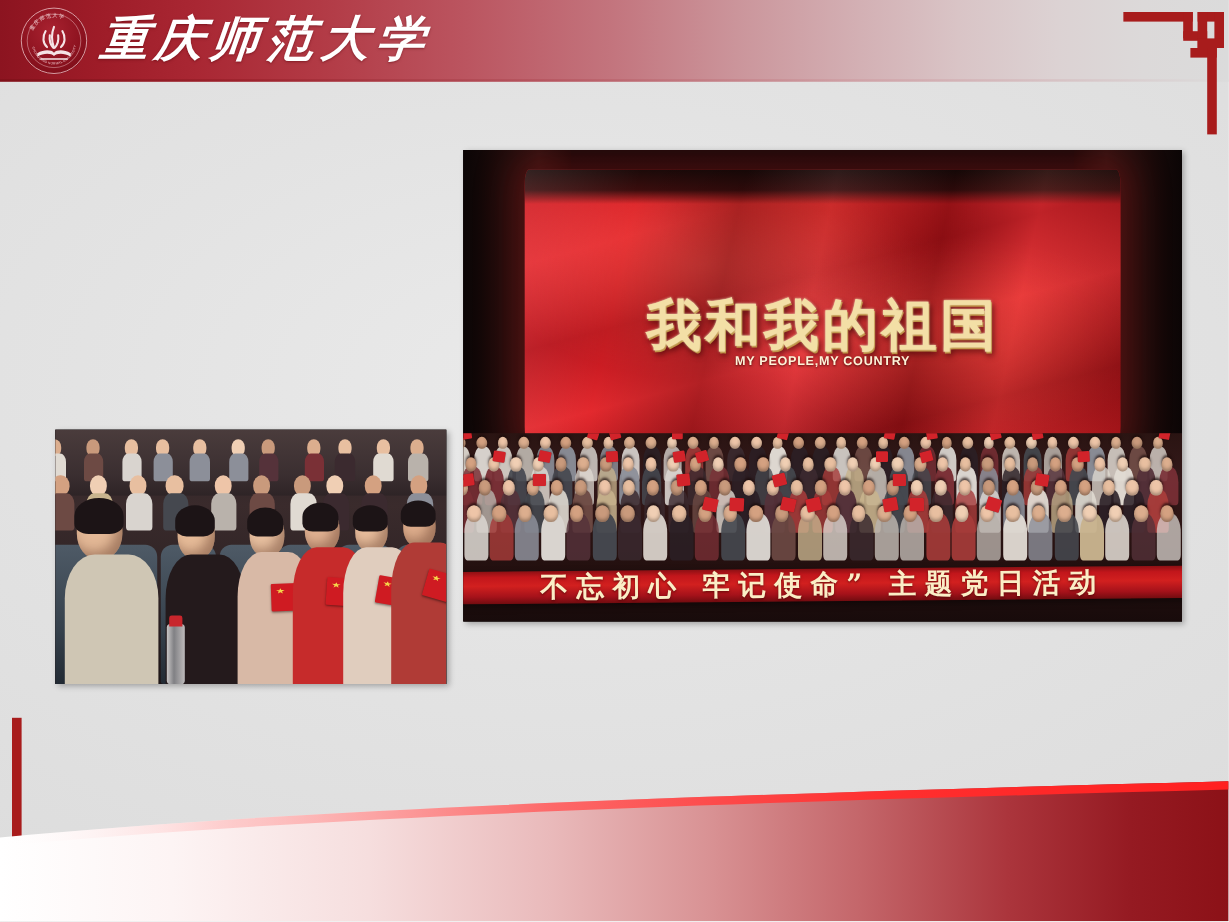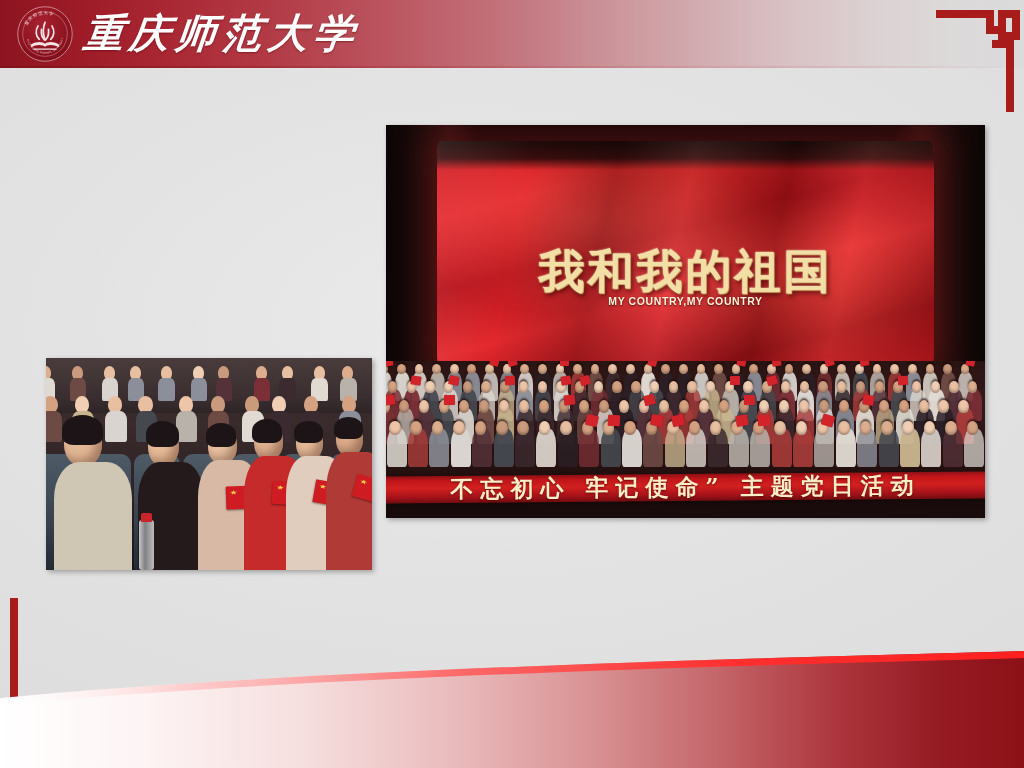--- a/index.html
+++ b/index.html
@@ -391,21 +391,21 @@
   </div>
 
   <div class="photo photo-main">
     <div class="cinema">
       <div class="cinema-wall-l"></div>
       <div class="cinema-wall-r"></div>
 
       <div class="screen">
         <div class="screen-title-wrap">
           <div class="screen-title">我和我的祖国</div>
-          <div class="screen-subtitle">MY COUNTRY,MY COUNTRY</div>
+          <div class="screen-subtitle">MY PEOPLE,MY COUNTRY</div>
         </div>
       </div>
 
       <div class="crowd">
         <div class="crowd-rows" id="crowdRows">
             <div class="crowd-dot" style="left: -1.5%; top: 7%; width: 15px; height: 28.9px; background: rgb(224, 218, 210); border-radius: 40% 40% 12% 12%; opacity: 0.93;"></div>
             <div class="crowd-dot" style="left: -1.1%; top: 2%; width: 8.64px; height: 10.54px; background: rgb(201, 154, 124); box-shadow: rgba(0, 0, 0, 0.3) 0px -2px 3px inset, rgba(25, 10, 8, 0.7) 0px -2px 2px;"></div>
             <div class="flaglet" style="left: -0.3%; top: -1.5%; width: 9.36px; height: 7.82px; transform: rotate(-8.5deg);"></div>
             <div class="crowd-dot" style="left: 1.44118%; top: 7%; width: 15px; height: 28.9px; background: rgb(217, 212, 207); border-radius: 40% 40% 12% 12%; opacity: 0.98;"></div>
             <div class="crowd-dot" style="left: 1.84118%; top: 2%; width: 8.64px; height: 10.54px; background: rgb(212, 161, 129); box-shadow: rgba(0, 0, 0, 0.3) 0px -2px 3px inset, rgba(25, 10, 8, 0.7) 0px -2px 2px;"></div>

